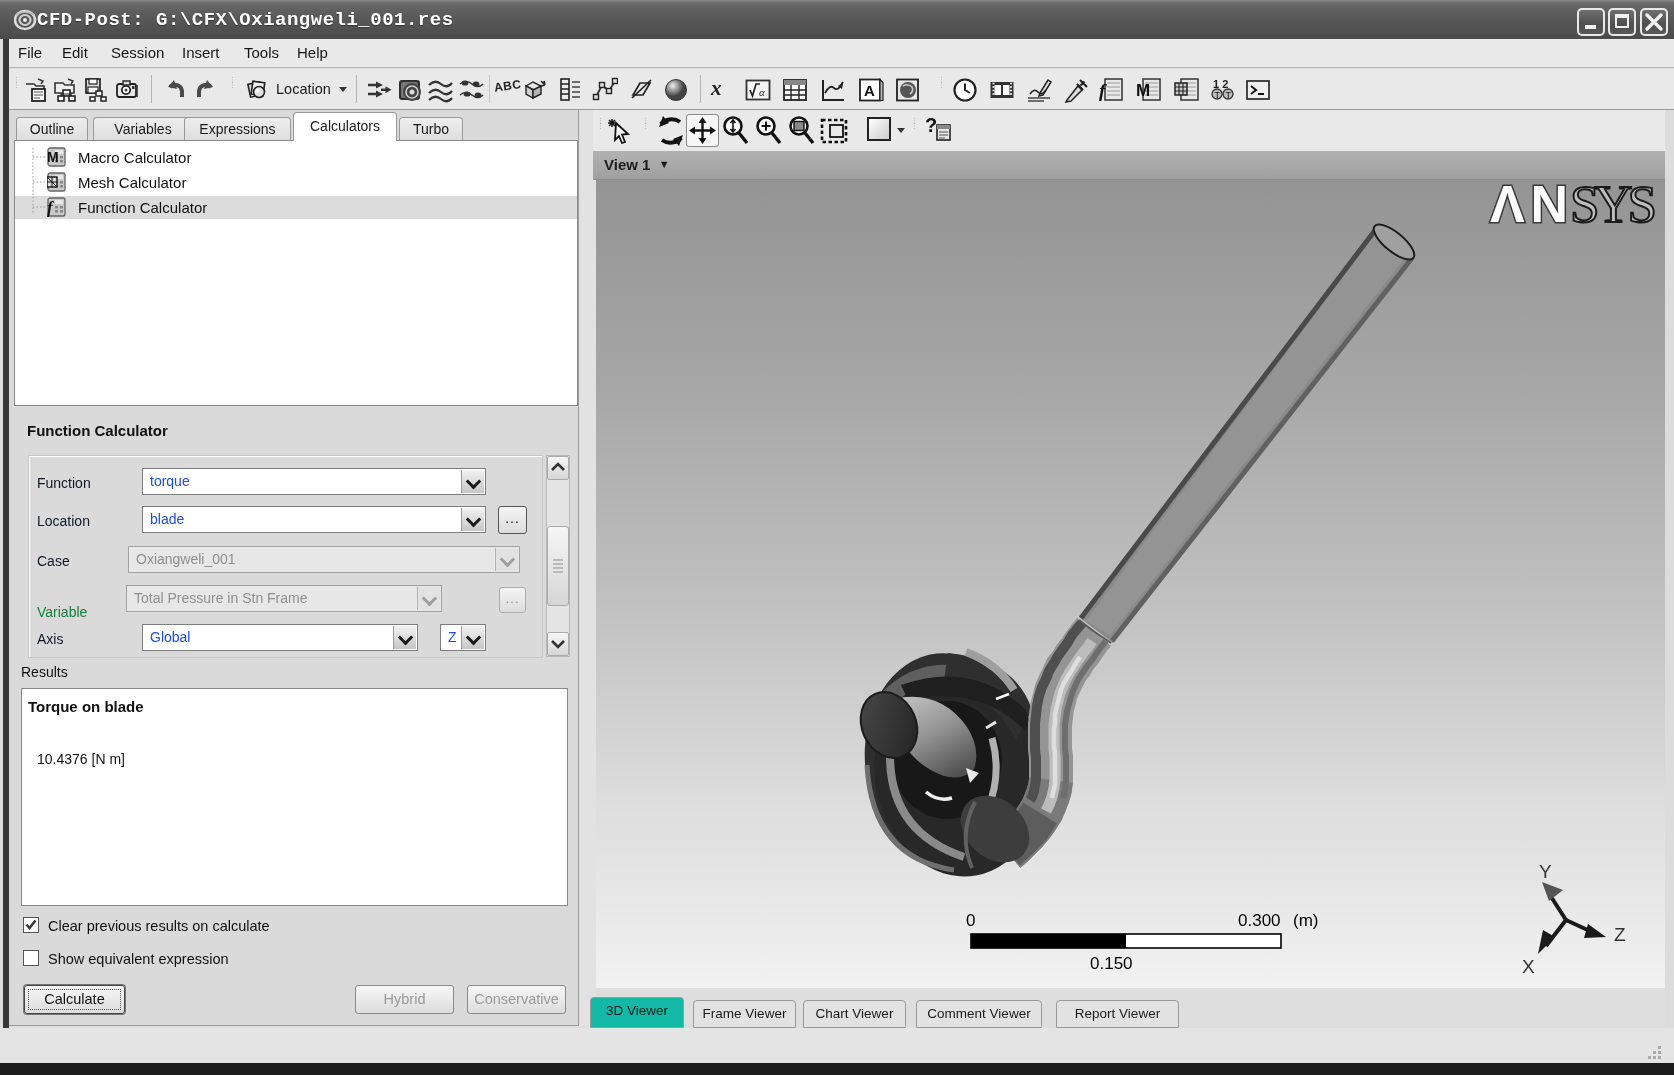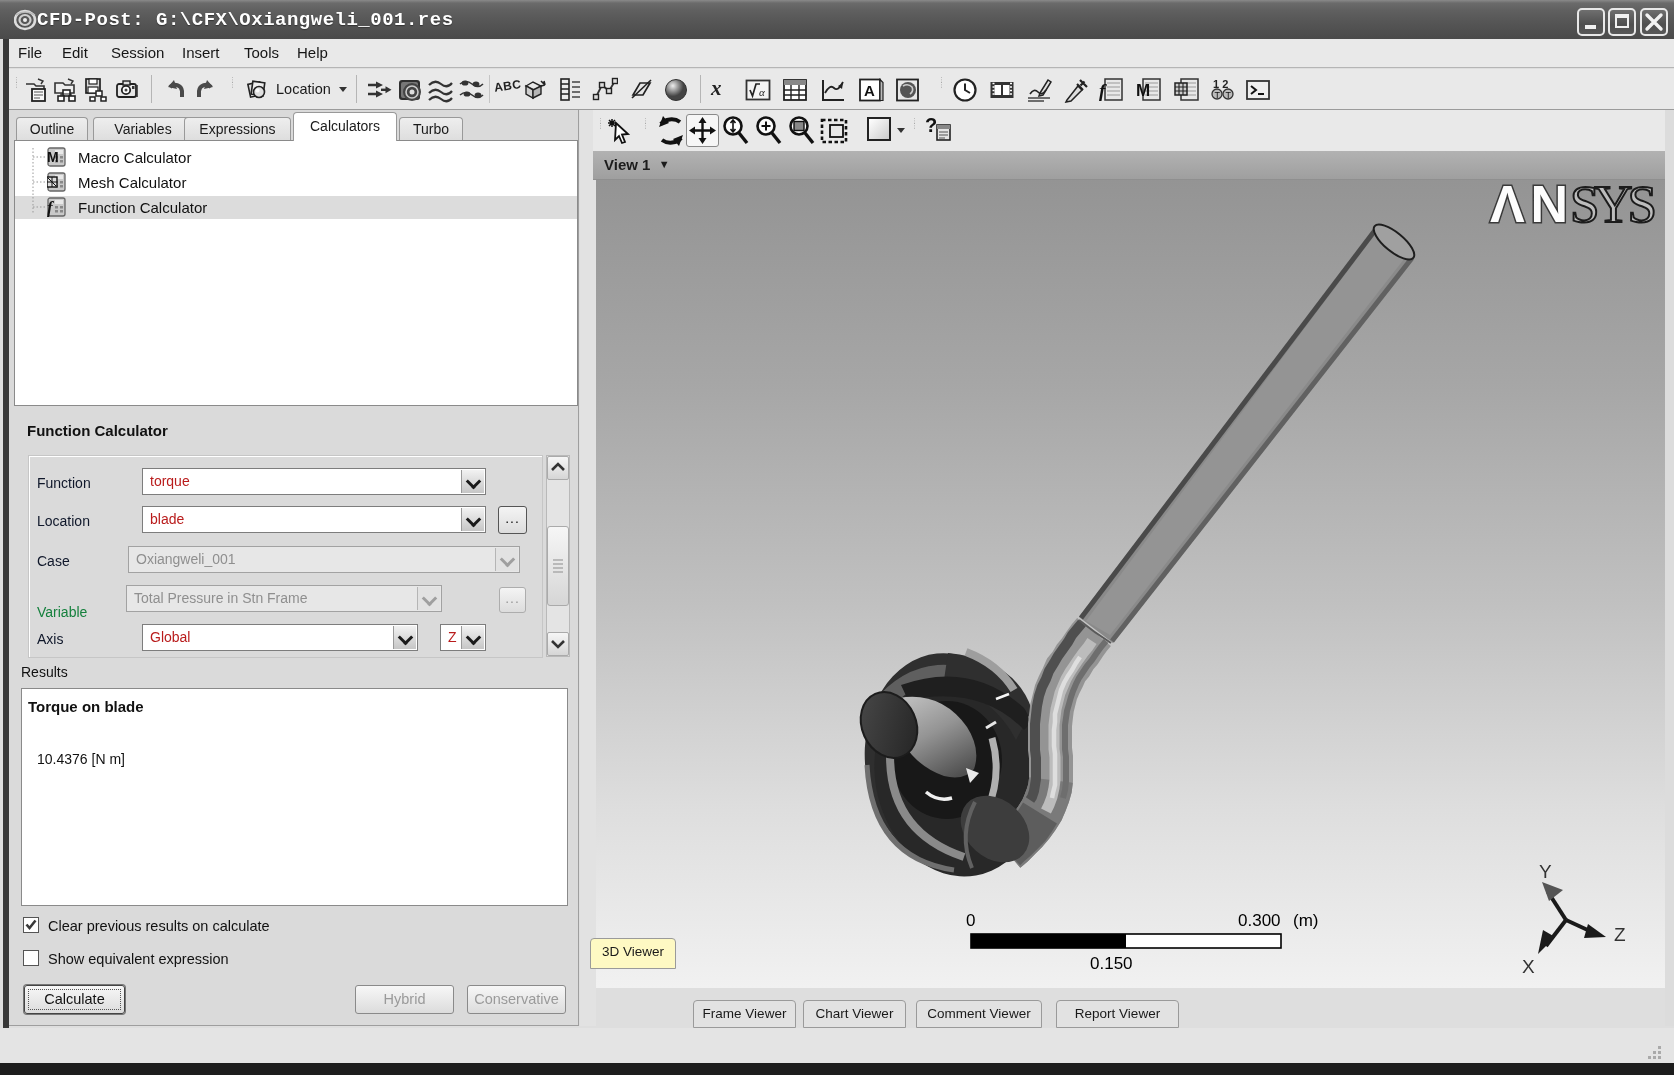--- a/index.html
+++ b/index.html
@@ -22,21 +22,21 @@
 #ledge{left:3px;top:39px;width:6px;height:1024px;background:#383838}
 #bstrip{left:0;top:1063px;width:1674px;height:12px;background:#1d1d1d}
 
 #lpanel{left:9px;top:110px;width:570px;height:916px;background:#dadada;border-right:1px solid #9e9e9e;border-bottom:1px solid #9e9e9e}
 .tab{position:absolute;border:1px solid #999;border-bottom:none;border-radius:4px 4px 0 0;background:linear-gradient(#eee,#ddd);font-size:14px;text-align:center;color:#1a1a1a}
 #treebox{left:14px;top:140px;width:564px;height:266px;background:#fff;border:1px solid #8a8a8a}
 .titem{position:absolute;font-size:15px;color:#101010}
 #fcheading{left:27px;top:422px;font-size:15px;font-weight:bold}
 #groupbox{left:28px;top:455px;width:515px;height:203px;border:1px solid #c6c6c6;box-shadow:inset 1px 1px 0 #fff;background:#dadada}
 .flabel{position:absolute;font-size:14px;color:#0f172a}
-.combo{position:absolute;background:#fff;border:1px solid #7d7d7d;font-size:14px;color:#b91c1c;line-height:25px;padding-left:7px}
+.combo{position:absolute;background:#fff;border:1px solid #7d7d7d;font-size:14px;color:#1d4ed8;line-height:25px;padding-left:7px}
 .combo .arr{position:absolute;right:1px;top:1px;bottom:1px;width:23px;background:linear-gradient(#f2f2f2,#c6c6c6);border-left:1px solid #9a9a9a}
 .combo .arr::after{content:"";position:absolute;left:6px;top:6px;width:8px;height:8px;border-bottom:3px solid #1a1a1a;border-right:3px solid #1a1a1a;transform:rotate(45deg)}
 .combo.dis{background:#e7e7e7;color:#8f8f8f;border-color:#a2a2a2}
 .combo.dis .arr{background:#e2e2e2;border-left:1px solid #b5b5b5}
 .combo.dis .arr::after{border-color:#9f9f9f}
 .dots3{position:absolute;font-size:14px;letter-spacing:1px;text-align:center;background:linear-gradient(#f4f4f4,#dcdcdc);border:1px solid #555;border-radius:3px}
 .dots3.dis{border:1px solid #adadad;color:#999}
 #vscroll{left:546px;top:455px;width:24px;height:202px;background:#e4e4e4;border:1px solid #b9b9b9}
 .sbtn{position:absolute;left:0px;width:22px;height:24px;background:linear-gradient(#f6f6f6,#d6d6d6);border:1px solid #aaa;border-radius:2px}
 #resultslbl{left:21px;top:664px;font-size:14px}
@@ -494,18 +494,18 @@
     <g fill="#aaa">
       <rect x="12" y="2" width="3" height="3"></rect>
       <rect x="7" y="7" width="3" height="3"></rect>
       <rect x="12" y="7" width="3" height="3"></rect>
       <rect x="2" y="12" width="3" height="3"></rect>
       <rect x="7" y="12" width="3" height="3"></rect>
       <rect x="12" y="12" width="3" height="3"></rect>
     </g>
   </svg>
 
-<div class="btab" style="left:590px;top:938px;width:86px;height:31px;background:#fef9c3;z-index:2">3D Viewer</div>
+<div class="btab" style="left:590px;top:997px;width:94px;height:31px;background:#14b8a6;z-index:2">3D Viewer</div>
 <div class="btab" style="left:693px;width:103px">Frame Viewer</div>
 <div class="btab" style="left:803px;width:103px">Chart Viewer</div>
 <div class="btab" style="left:916px;width:126px">Comment Viewer</div>
 <div class="btab" style="left:1056px;width:123px">Report Viewer</div>
 <div class="abs" id="bstrip"></div>
 
 </body></html>

